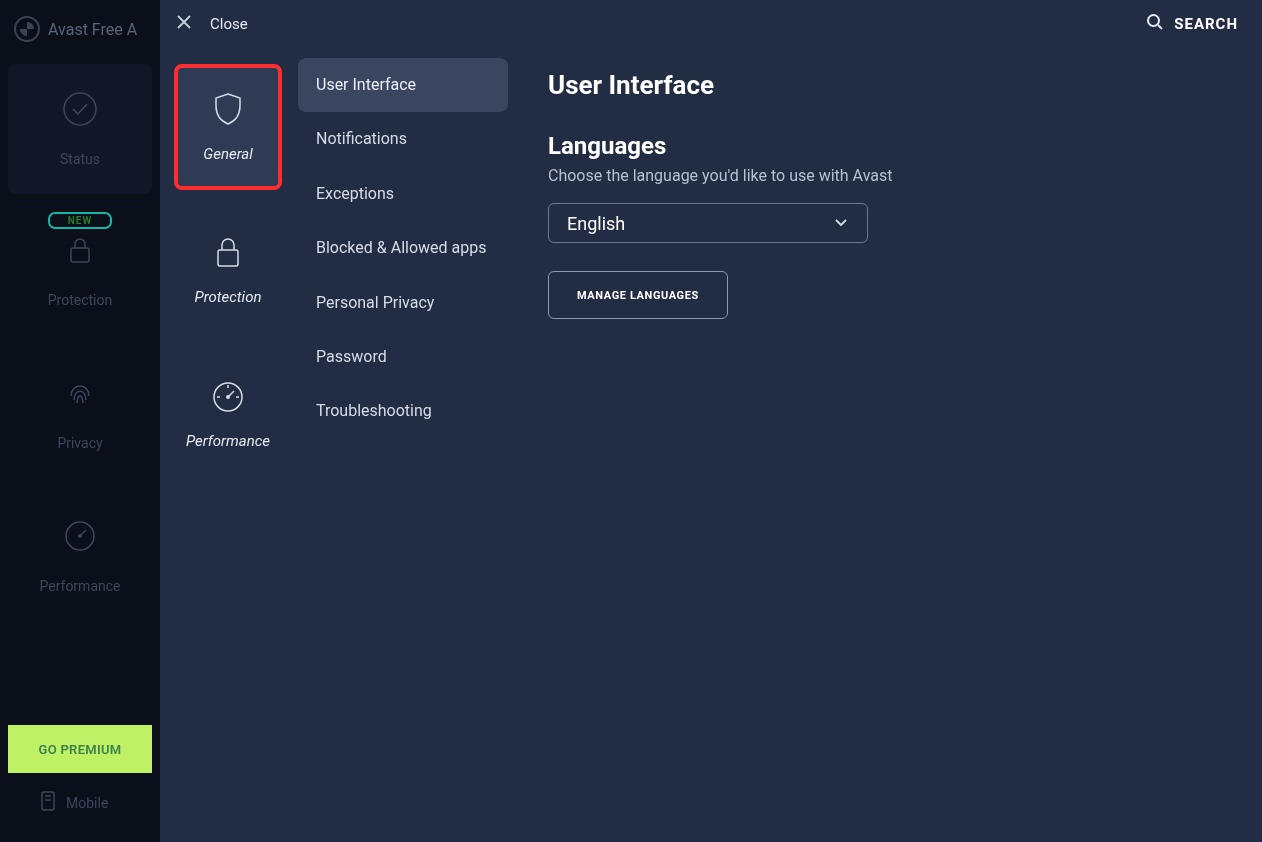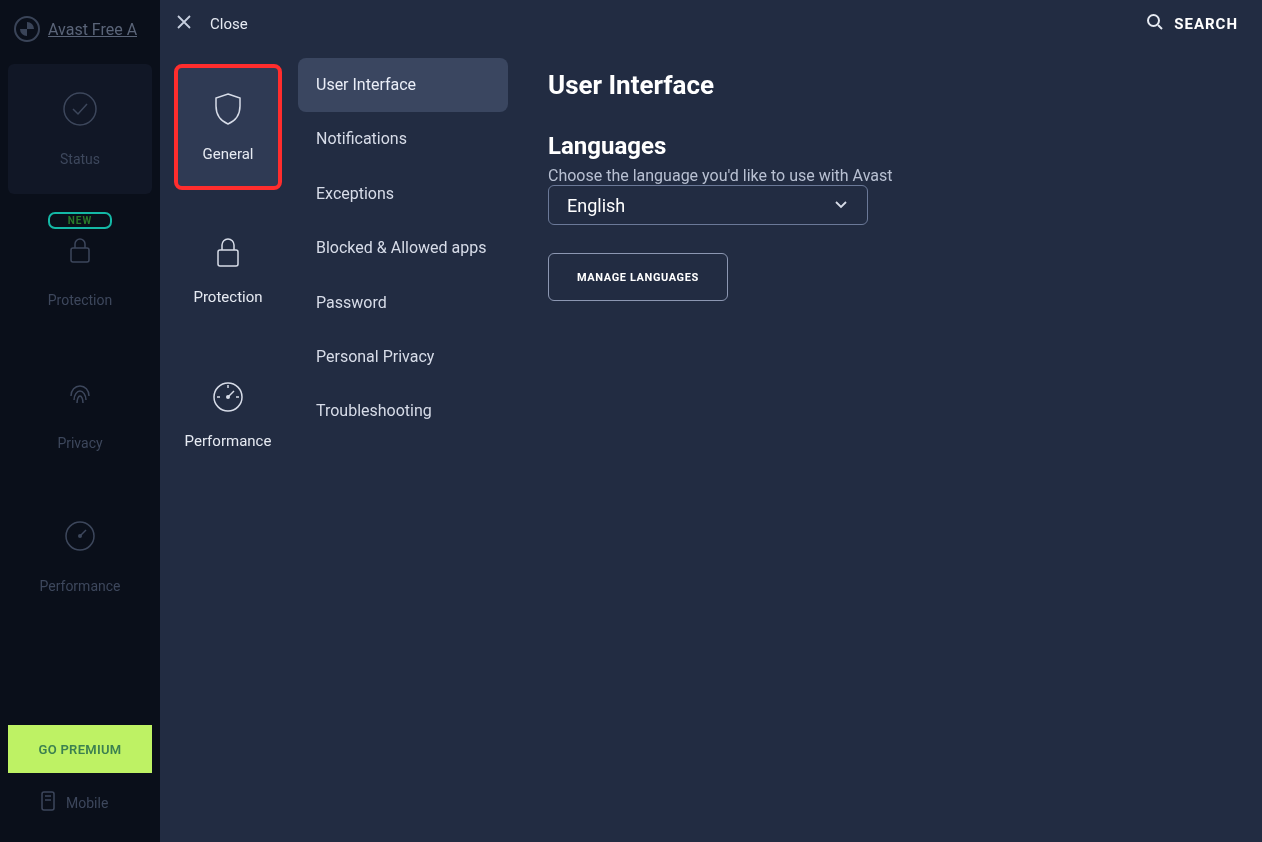--- a/index.html
+++ b/index.html
@@ -47,21 +47,20 @@
       width: 14px;
       height: 14px;
       background: conic-gradient(#3a4458 0 25%, transparent 0 50%, #3a4458 0 75%, transparent 0);
       border-radius: 50%;
     }
     .bg-logo-text {
       font-size: 16px;
       color: #5a6478;
       white-space: nowrap;
       overflow: hidden;
-      text-decoration: underline;
     }
     .bg-nav {
       display: flex;
       flex-direction: column;
       gap: 0;
       margin-top: 4px;
     }
     .bg-nav-item {
       height: 135px;
       display: flex;
@@ -180,21 +179,21 @@
       justify-content: center;
       gap: 14px;
       cursor: pointer;
       color: #e6eaf2;
     }
     .cat-item.active {
       background: #2f3a54;
       border: 4px solid #ff2d2d;
     }
     .cat-item svg { stroke: #d7dce8; fill: none; }
-    .cat-label { font-size: 15px; }
+    .cat-label { font-size: 15px; font-style: italic; }
 
     
     .sub-col {
       width: 210px;
       padding-top: 10px;
       display: flex;
       flex-direction: column;
       gap: 0;
     }
     .sub-item {
@@ -221,20 +220,21 @@
       margin-bottom: 32px;
     }
     .content h2 {
       font-size: 24px;
       font-weight: 700;
       margin-bottom: 6px;
     }
     .content .desc {
       font-size: 16px;
       color: #b8c0d2;
+      margin-bottom: 18px;
     }
     .lang-select {
       width: 320px;
       height: 40px;
       border: 1px solid #6b7998;
       border-radius: 6px;
       display: flex;
       align-items: center;
       justify-content: space-between;
       padding: 0 18px;
@@ -374,22 +374,22 @@
         </span>
         <span class="cat-label">Performance</span>
       </div>
     </div>
 
     <div class="sub-col">
       <div class="sub-item active">User Interface</div>
       <div class="sub-item">Notifications</div>
       <div class="sub-item">Exceptions</div>
       <div class="sub-item">Blocked &amp; Allowed apps</div>
+      <div class="sub-item">Personal Privacy</div>
       <div class="sub-item">Password</div>
-      <div class="sub-item">Personal Privacy</div>
       <div class="sub-item">Troubleshooting</div>
     </div>
 
     <div class="content">
       <h1>User Interface</h1>
       <h2>Languages</h2>
       <p class="desc">Choose the language you'd like to use with Avast</p>
       <div class="lang-select">
         <span>English</span>
         <span>

